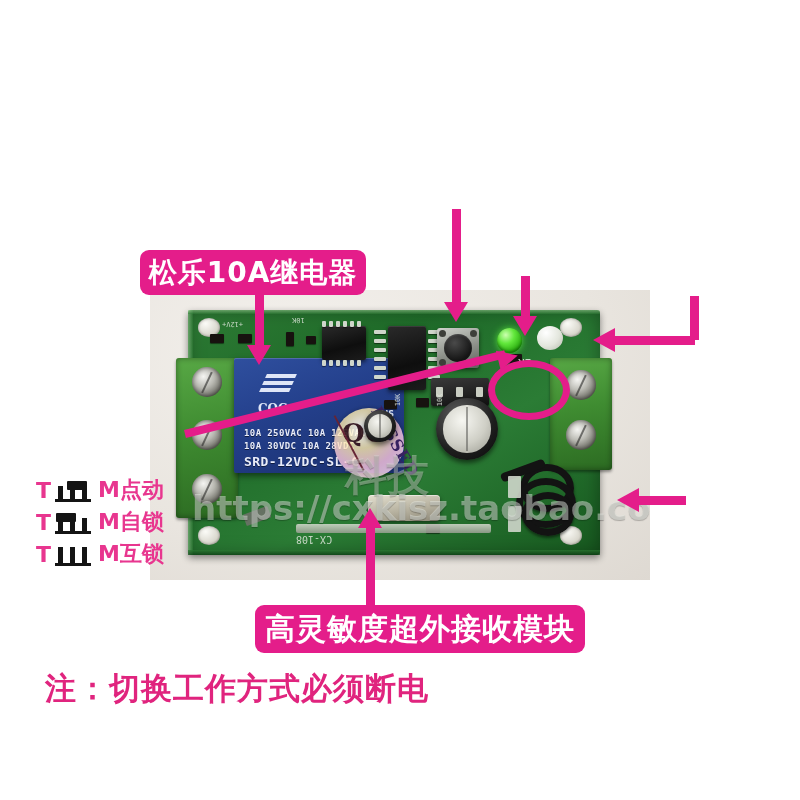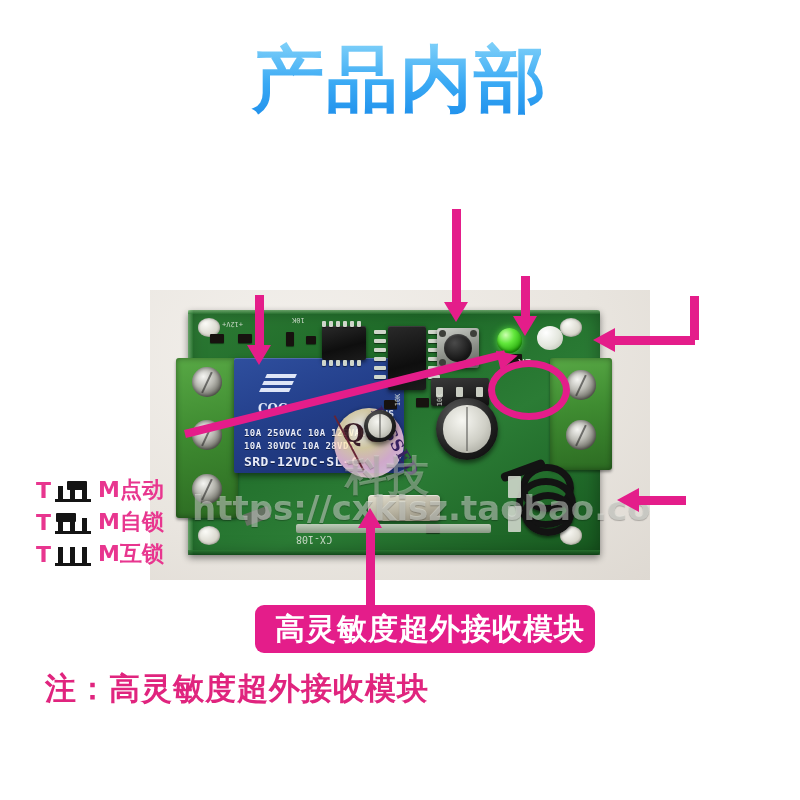--- a/index.html
+++ b/index.html
@@ -181,21 +181,20 @@
     letter-spacing:1px;}
 
   
   .hl{position:absolute;border:7px solid #e41d8a;border-radius:50%;}
 </style>
 </head>
 <body>
 
 <div id="stage">
 
-  <div class="title">产品内部</div>
 
   <div class="photo">
     <div class="board">
       <div class="edge-l"></div>
         <div class="edge-t"></div>
         <div class="edge-b"></div>
 
       <div class="mhole" style="left:10px;top:8px;"></div>
       <div class="mhole" style="left:372px;top:8px;"></div>
       <div class="mhole" style="left:10px;top:216px;"></div>
@@ -315,37 +314,40 @@
       <div class="silk" style="left:204px;top:86px;transform:rotate(-90deg);">10K</div>
       <div class="silk" style="left:246px;top:86px;transform:rotate(-90deg);">10K</div>
       <div class="silk" style="left:330px;top:46px;transform:scaleY(-1) scaleX(-1);font-size:11px;">2K</div>
       <div class="silk" style="left:108px;top:224px;transform:scaleY(-1) scaleX(-1);font-size:10px;">CX-108</div>
     </div>
 
     <div class="wmark" style="left:195px;top:158px;font-size:42px;color:rgba(225,230,220,.40);">科技</div>
     <div class="wmark" style="left:42px;top:198px;font-size:34px;">https://cxkisz.taobao.com</div>
   </div>
 
+  <div class="cal" style="left:140px;top:250px;width:226px;height:45px;font-size:28px;">
+    <span>松乐10A继电器</span>
+  </div>
   <div class="ln" style="left:255px;top:295px;width:9px;height:52px;"></div>
   <div class="arrowhead" style="left:247px;top:345px;border-left:12px solid transparent;border-right:12px solid transparent;border-top:20px solid #e41d8a;"></div>
 
   <div class="ln" style="left:452px;top:209px;width:9px;height:95px;"></div>
   <div class="arrowhead" style="left:444px;top:302px;border-left:12px solid transparent;border-right:12px solid transparent;border-top:20px solid #e41d8a;"></div>
 
   <div class="ln" style="left:521px;top:276px;width:9px;height:42px;"></div>
   <div class="arrowhead" style="left:513px;top:316px;border-left:12px solid transparent;border-right:12px solid transparent;border-top:20px solid #e41d8a;"></div>
 
   <div class="ln" style="left:690px;top:296px;width:9px;height:44px;"></div>
   <div class="ln" style="left:613px;top:336px;width:82px;height:9px;"></div>
   <div class="arrowhead" style="left:593px;top:328px;border-top:12px solid transparent;border-bottom:12px solid transparent;border-right:22px solid #e41d8a;"></div>
 
   <div class="ln" style="left:638px;top:496px;width:48px;height:9px;"></div>
   <div class="arrowhead" style="left:617px;top:488px;border-top:12px solid transparent;border-bottom:12px solid transparent;border-right:22px solid #e41d8a;"></div>
 
-  <div class="cal" style="left:255px;top:605px;width:330px;height:48px;font-size:30px;padding-left:10px;">
+  <div class="cal" style="left:255px;top:605px;width:330px;height:48px;font-size:30px;">
     <span>高灵敏度超外接收模块</span>
   </div>
   <div class="ln" style="left:366px;top:525px;width:9px;height:80px;"></div>
   <div class="arrowhead" style="left:358px;top:508px;border-left:12px solid transparent;border-right:12px solid transparent;border-bottom:20px solid #e41d8a;"></div>
 
   <div class="hl" style="left:488px;top:360px;width:68px;height:46px;"></div>
   <div class="ln" style="left:185px;top:430px;width:330px;height:8px;transform:rotate(-14deg);transform-origin:left center;"></div>
   <div class="arrowhead" style="left:498px;top:348px;border-top:10px solid transparent;border-bottom:10px solid transparent;border-left:20px solid #e41d8a;transform:rotate(-14deg);"></div>
 
   <div class="legend">
@@ -380,15 +382,15 @@
         <span class="base"></span>
         <span class="pin" style="left:4px;height:16px;"></span>
         <span class="pin" style="left:16px;height:16px;"></span>
         <span class="pin" style="left:28px;height:16px;"></span>
       </span>
       <span class="txt">M互锁</span>
     </div>
 
   </div>
 
-  <div class="note">注：高灵敏度超外接收模块</div>
+  <div class="note">注：切换工作方式必须断电</div>
 
 </div>
 
 </body></html>

